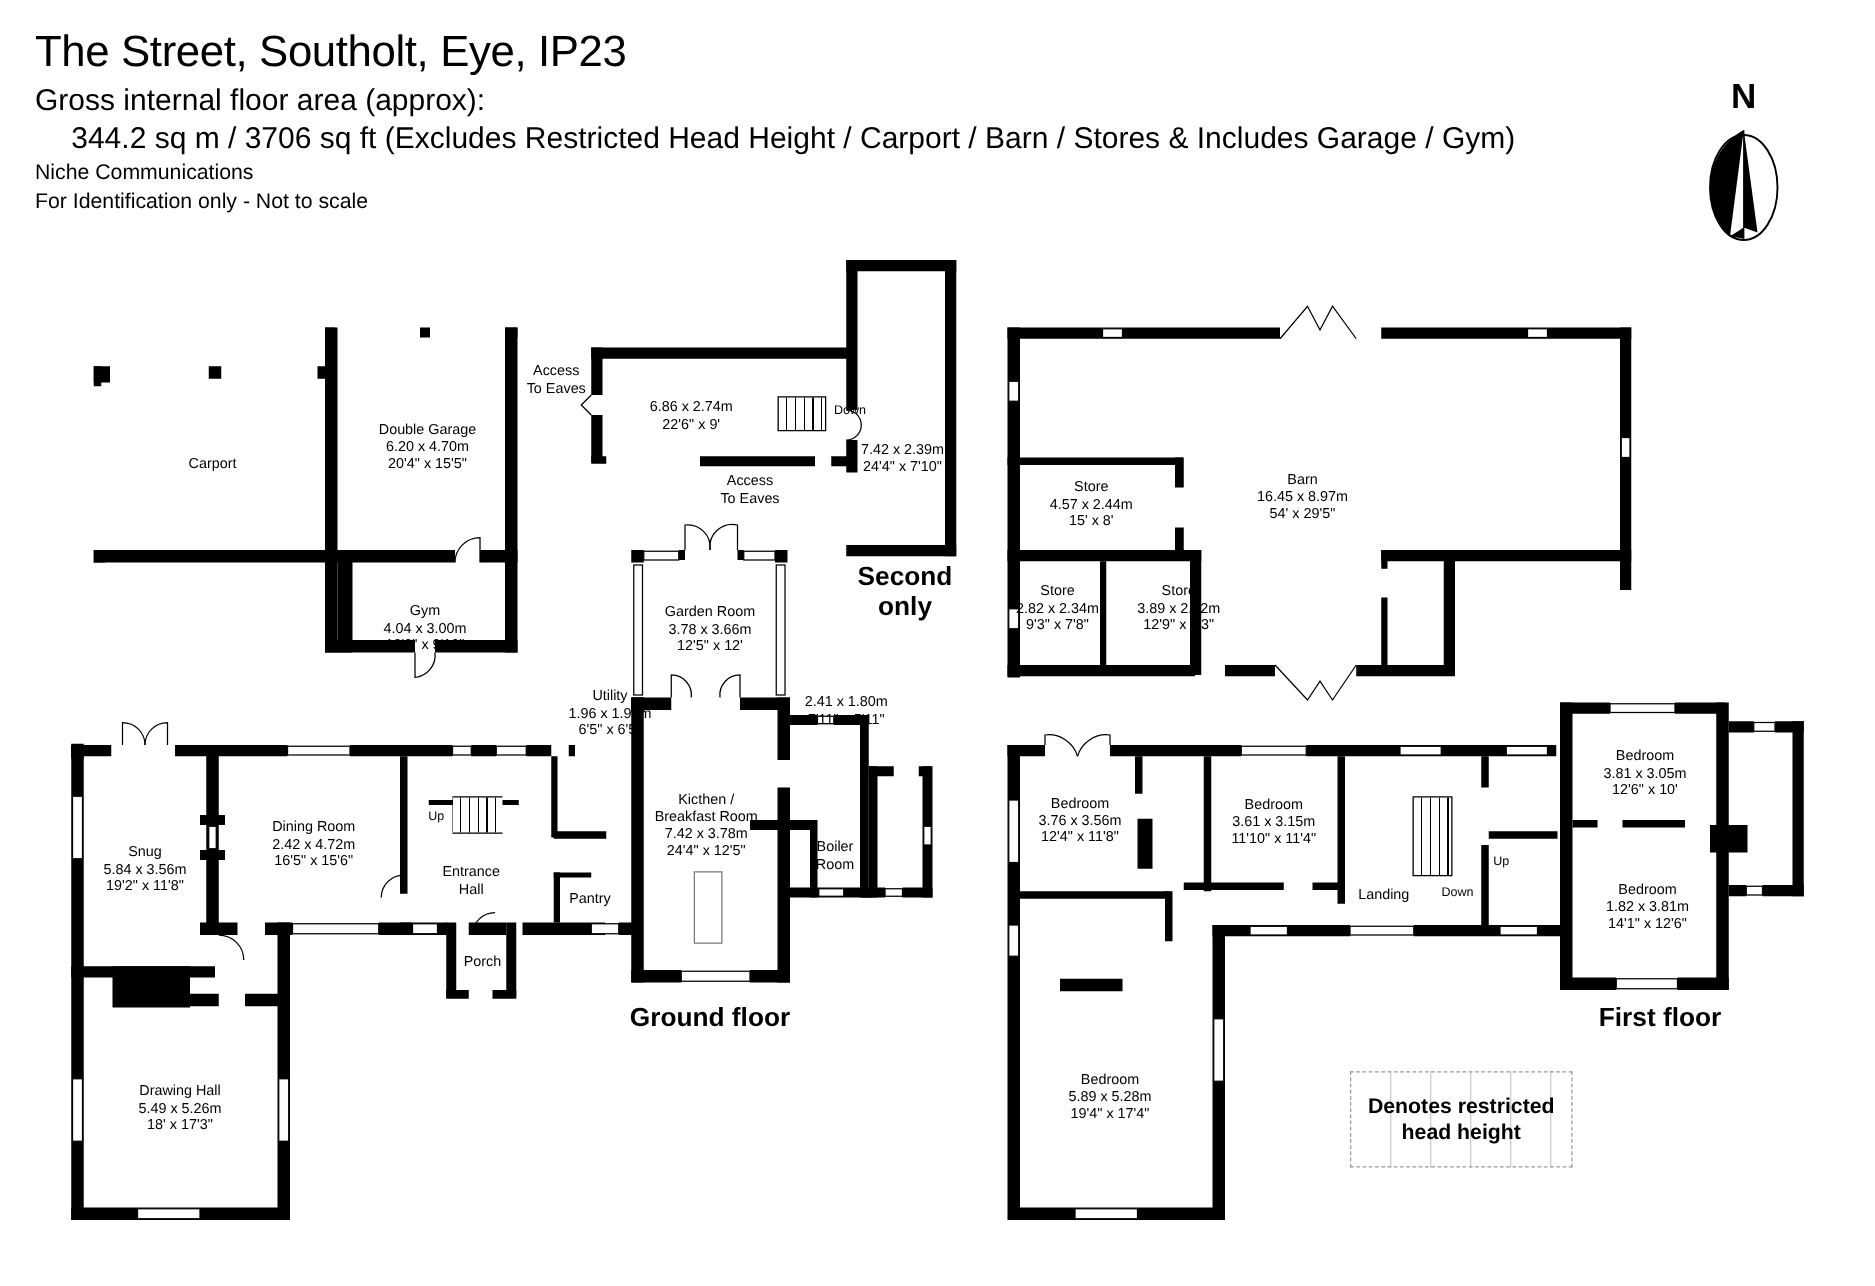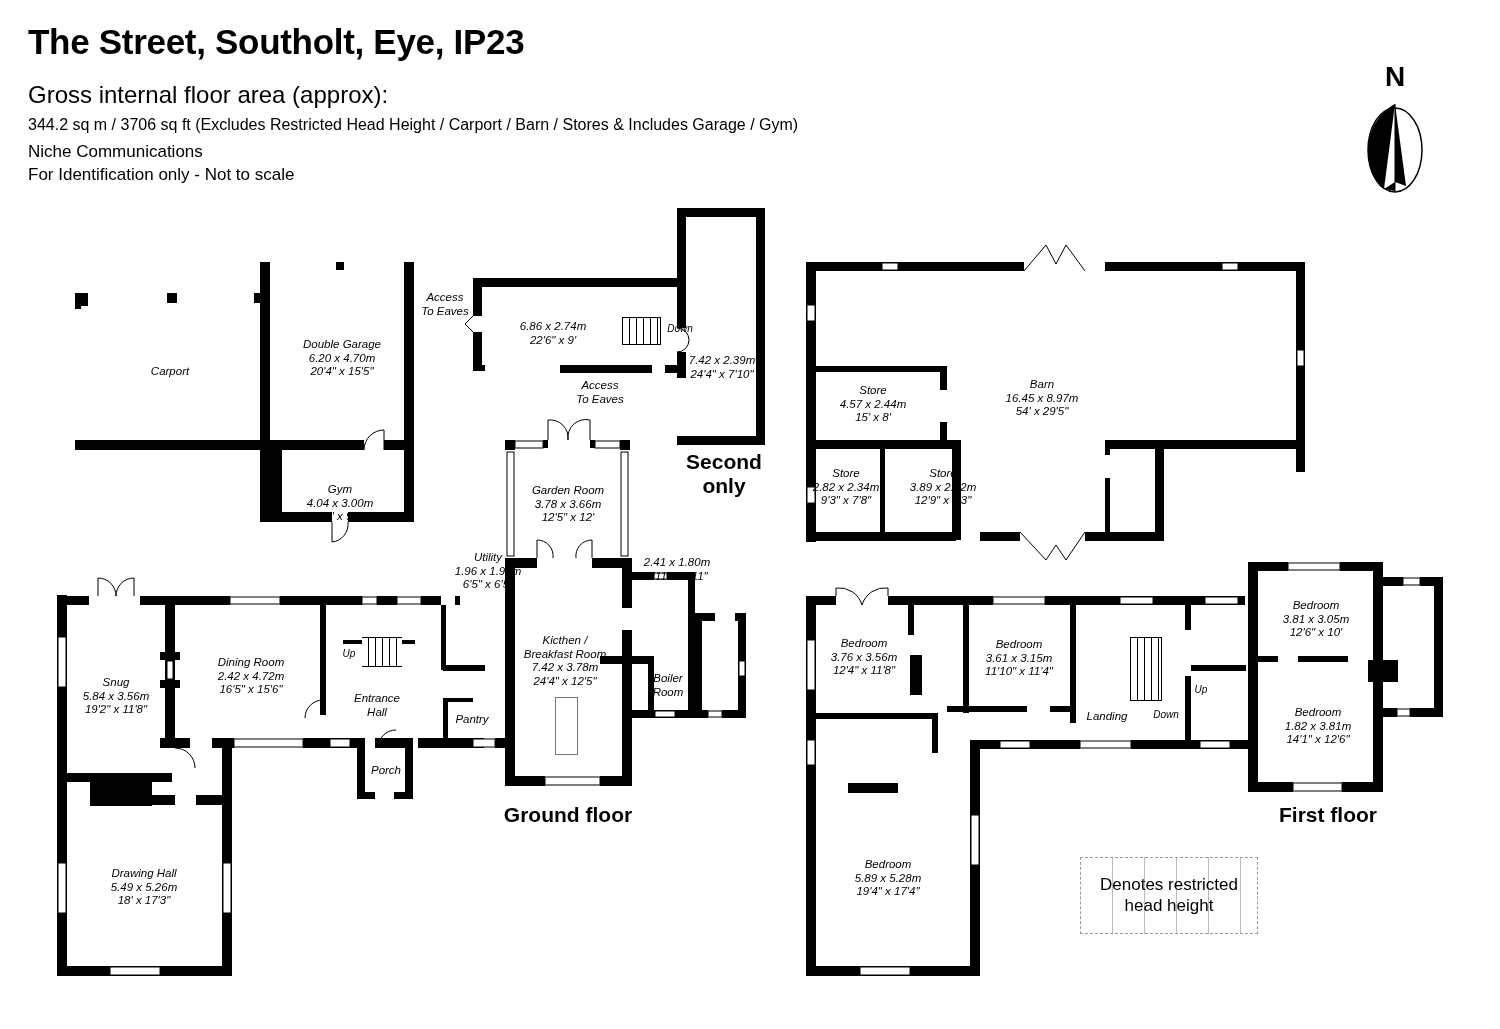--- a/index.html
+++ b/index.html
@@ -1,28 +1,28 @@
 <!DOCTYPE html>
 <html><head>
 <meta charset="utf-8">
 <style>
   html,body{margin:0;padding:0;background:#fff;}
   body{width:1500px;height:1029px;position:relative;overflow:hidden;font-family:"Liberation Sans",sans-serif;color:#000;}
   .hdr{position:absolute;left:28px;top:22px;}
-  .title{font-size:35px;font-weight:bold;line-height:40px;letter-spacing:-0.3px;}
-  .sub1{font-size:24px;line-height:30px;margin-top:18px;}
-  .sub2{font-size:16px;line-height:30px;}
+  .title{font-size:35px;font-weight:normal;line-height:40px;letter-spacing:-0.3px;}
+  .sub1{font-size:24px;line-height:30px;margin-top:4px;}
+  .sub2{font-size:24px;line-height:30px;margin-left:29px;}
   .sub3{font-size:17px;line-height:23px;}
   svg.plan{position:absolute;left:0;top:0;}
-  .lbl{position:absolute;font-size:11.5px;line-height:13.5px;text-align:center;transform:translateX(-50%);white-space:nowrap;font-style:italic;}
+  .lbl{position:absolute;font-size:11.5px;line-height:13.5px;text-align:center;transform:translateX(-50%);white-space:nowrap;}
   .lbl span{display:block;}
   .floor{position:absolute;font-size:21px;font-weight:bold;line-height:24px;text-align:center;transform:translateX(-50%);white-space:nowrap;}
   .legend{position:absolute;left:1080px;top:857px;width:176px;height:75px;border:1px dashed #999;
           background-image:repeating-linear-gradient(90deg,transparent 0 31px,#bbb 31px 32px);}
-  .legend-text{position:absolute;left:0;right:0;top:16px;font-size:17px;font-weight:normal;line-height:21px;text-align:center;}
+  .legend-text{position:absolute;left:0;right:0;top:16px;font-size:17px;font-weight:bold;line-height:21px;text-align:center;}
   .north{position:absolute;left:1350px;top:62px;width:90px;height:130px;}
   .north-n{position:absolute;left:0;right:0;top:0;text-align:center;font-size:28px;font-weight:bold;line-height:30px;}
 </style>
 </head>
 <body>
 
 <div class="hdr">
   <div class="title">The Street, Southolt, Eye, IP23</div>
   <div class="sub1">Gross internal floor area (approx):</div>
   <div class="sub2">344.2 sq m / 3706 sq ft (Excludes Restricted Head Height / Carport / Barn / Stores &amp; Includes Garage / Gym)</div>

